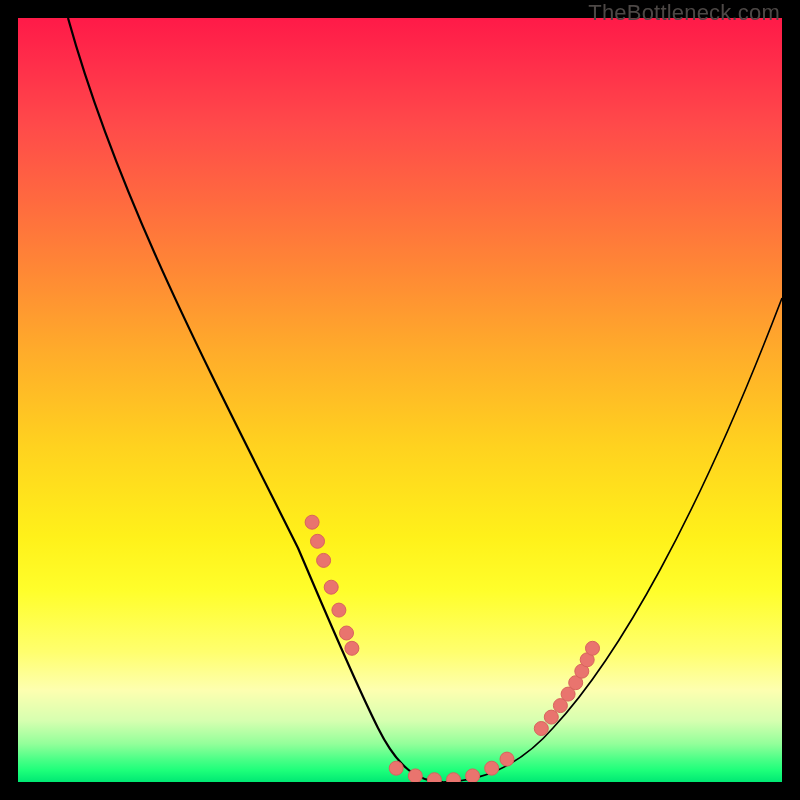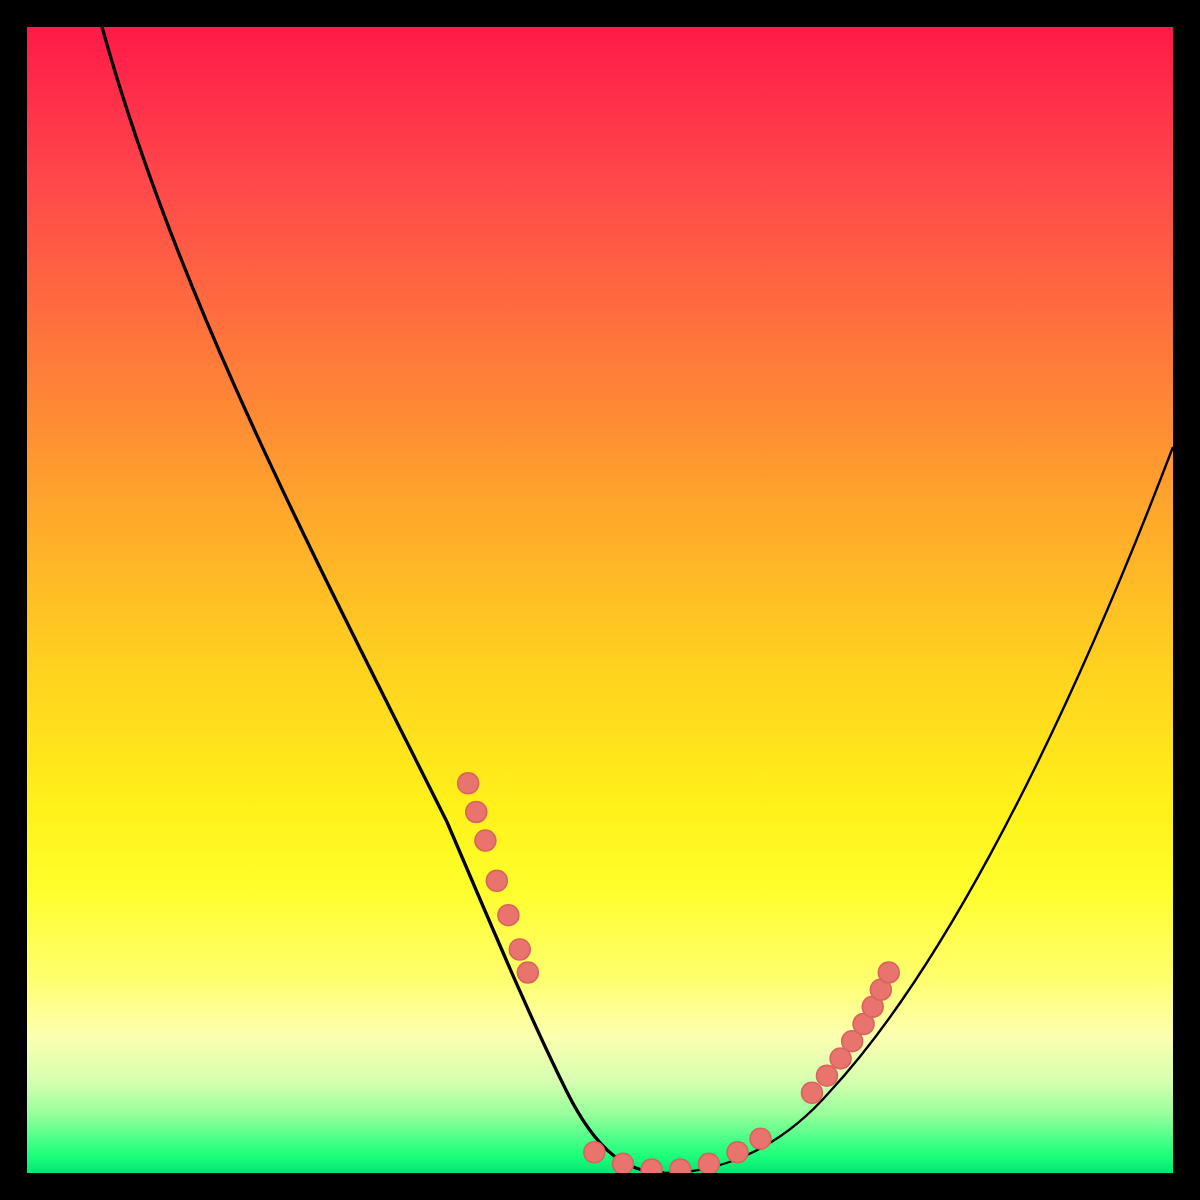--- a/index.html
+++ b/index.html
@@ -105,13 +105,14 @@
           <circle cx="533.3" cy="699.1" r="7" fill="#e9746e" stroke="#d8635d" stroke-width="1"></circle>
           <circle cx="542.4" cy="687.6" r="7" fill="#e9746e" stroke="#d8635d" stroke-width="1"></circle>
           <circle cx="550.1" cy="676.1" r="7" fill="#e9746e" stroke="#d8635d" stroke-width="1"></circle>
           <circle cx="557.7" cy="664.7" r="7" fill="#e9746e" stroke="#d8635d" stroke-width="1"></circle>
           <circle cx="563.8" cy="653.2" r="7" fill="#e9746e" stroke="#d8635d" stroke-width="1"></circle>
           <circle cx="569.2" cy="641.8" r="7" fill="#e9746e" stroke="#d8635d" stroke-width="1"></circle>
           <circle cx="574.5" cy="630.3" r="7" fill="#e9746e" stroke="#d8635d" stroke-width="1"></circle>
         </g>
     </svg>
   </div>
+  <div class="attribution">TheBottleneck.com</div>
 </div>
 
 </body></html>

